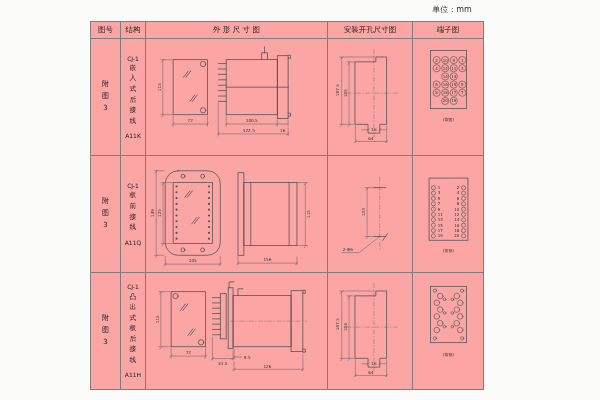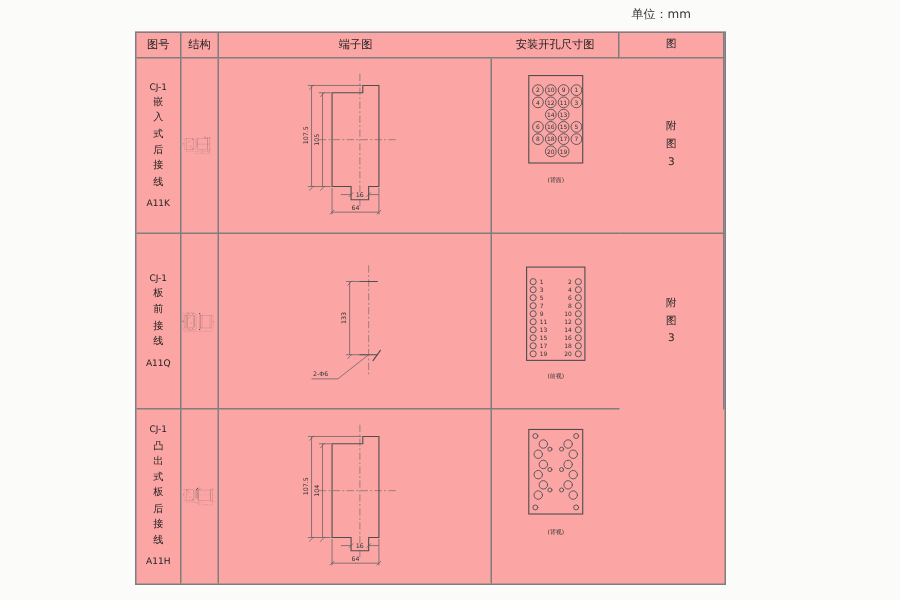--- a/index.html
+++ b/index.html
@@ -1,18 +1,18 @@
 <!DOCTYPE html>
 <html><head>
 <meta charset="utf-8">
 <style>
   *{box-sizing:border-box;margin:0;padding:0}
   html,body{width:600px;height:400px}
   body{background:#fbfbfa;font-family:"DejaVu Sans",sans-serif;color:#222;position:relative;overflow:hidden}
-  #unit{position:absolute;top:4px;left:421px;width:62px;font-size:8px;color:#333;
+  #unit{position:absolute;top:4px;left:421px;width:62px;text-align:center;font-size:8px;color:#333;
         border-bottom:4px solid #4c1d95;padding-bottom:16px;white-space:nowrap}
   #tbl{position:absolute;left:90px;top:21px;width:394px;height:369px;display:grid;
        grid-template-columns:30px 25px 182px 85px 70px;
        grid-template-rows:17px 117px 117px 116px;
        border:1px solid #7e7e7e;background:#fca5a5}
   .c{border-right:1px solid #7e7e7e;border-bottom:1px solid #7e7e7e;position:relative;
      display:flex;align-items:center;justify-content:center;overflow:hidden}
   .c.last{border-right:none}
   .c.bot{border-bottom:none}
   .hd{font-size:7.5px;white-space:nowrap;color:#1e1e1e}
@@ -33,22 +33,23 @@
 </style>
 </head>
 <body>
 
 <div id="unit">单位：mm</div>
 
 <div id="tbl">
 
   <div class="c hd">图号</div>
   <div class="c hd">结构</div>
+  <div class="c hd">外 形 尺 寸 图</div>
+  <div class="c hd">安装开孔尺寸图</div>
   <div class="c hd last">端子图</div>
-  <div class="c hd">安装开孔尺寸图</div>
 
   <div class="c vstack">
       <div>附</div>
       <div>图</div>
       <div>3</div>
     </div>
   <div class="c vstack struct">
       <div class="latin">CJ-1</div>
       <div>嵌</div>
       <div>入</div>

